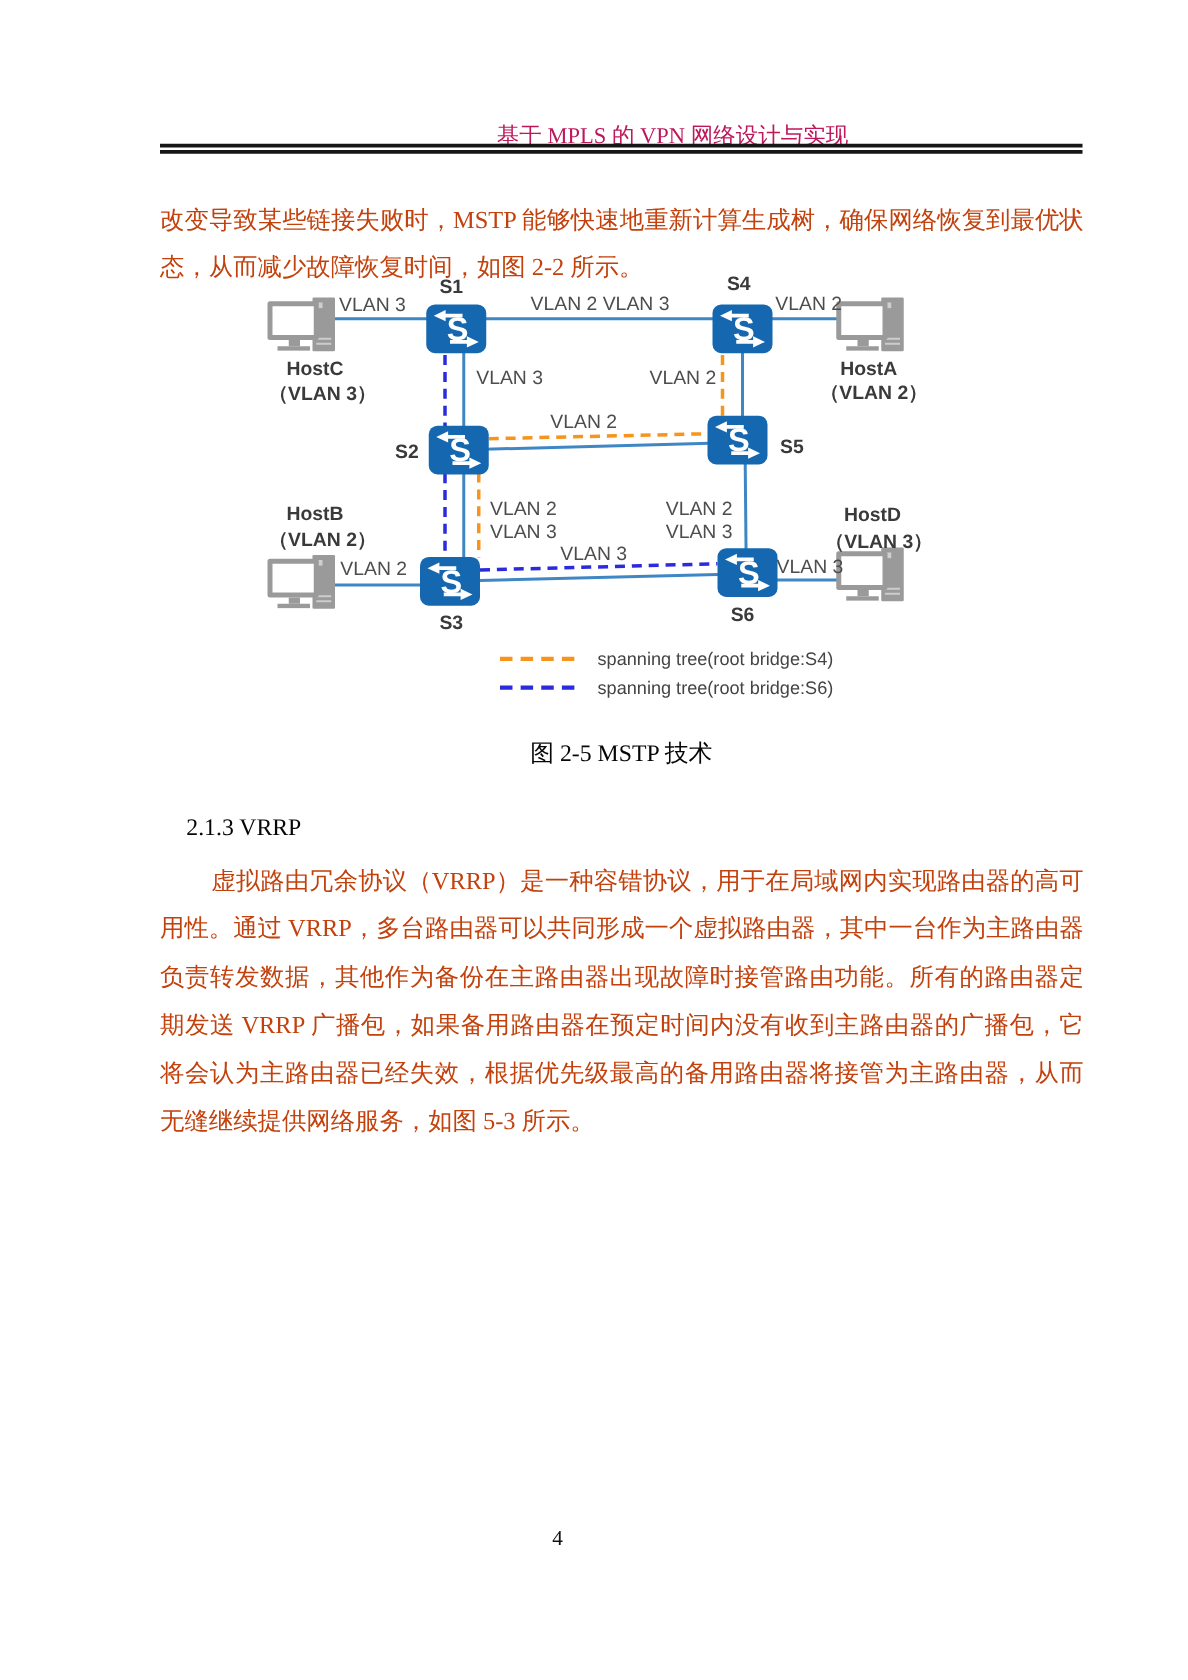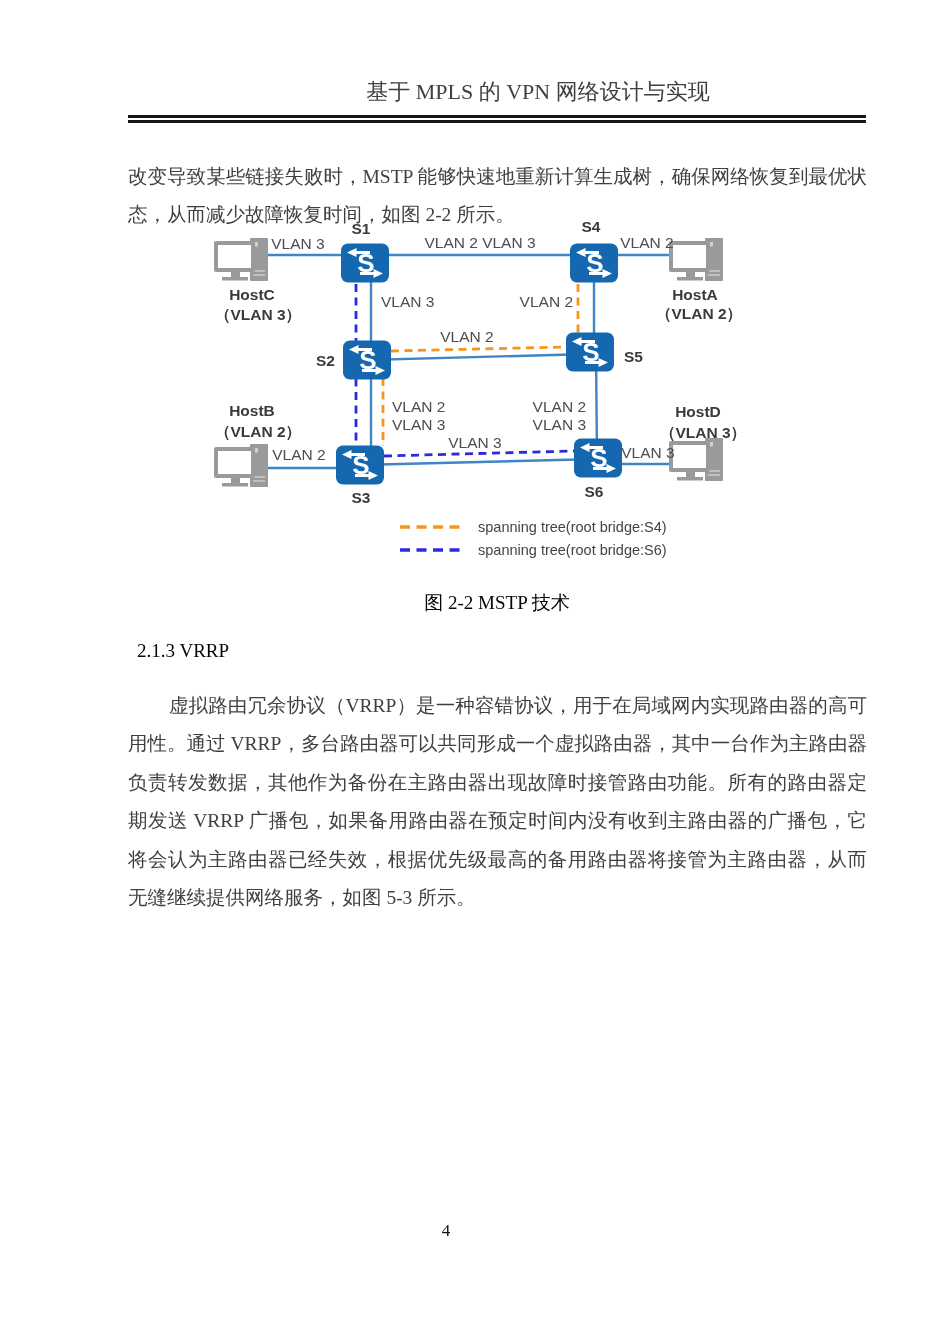--- a/index.html
+++ b/index.html
@@ -7,55 +7,55 @@
     position: relative;
     width: 950px;
     height: 1344px;
     background: #ffffff;
     overflow: hidden;
     font-family: "Liberation Serif", serif;
     color: #0a0a0a;
   }
   .header-title {
     position: absolute;
-    top: 77px;
+    top: 96px;
     left: 538px;
     transform: translateX(-50%);
     white-space: nowrap;
-    font-size: 22px;
-    color: #404040;
+    font-size: 18px;
+    color: #be185d;
   }
   .header-rule {
     position: absolute;
     top: 115px;
     left: 128px;
     width: 738px;
     height: 8px;
     border-top: 3px solid #161616;
     border-bottom: 3px solid #161616;
     box-sizing: border-box;
   }
   .para {
     position: absolute;
     left: 128px;
     width: 739px;
     font-size: 19.5px;
     line-height: 38.6px;
     text-align: justify;
-    color: #404040;
+    color: #c2410c;
   }
   .para1 { top: 138px; }
   .para2 { top: 667px; text-indent: 41px; }
   .section-heading {
     position: absolute;
     left: 133px;
     top: 636px;
     font-size: 19px;
     font-weight: normal;
-    margin: 4px;
+    margin: 16px;
     color: #060606;
   }
   .figure-caption {
     position: absolute;
     left: 128px;
     top: 590px;
     width: 738px;
     text-align: center;
     font-size: 19px;
     color: #060606;
@@ -223,21 +223,21 @@
 
       <g>
         <line class="d4 legend-swatch" x1="205" y1="321" x2="266" y2="321"></line>
         <text class="legend-label" x="283" y="326">spanning tree(root bridge:S4)</text>
         <line class="d6 legend-swatch" x1="205" y1="344" x2="266" y2="344"></line>
         <text class="legend-label" x="283" y="349">spanning tree(root bridge:S6)</text>
       </g>
     </svg>
   </div>
 
-  <div class="figure-caption">图 2-2 MSTP 技术</div>
+  <div class="figure-caption">图 2-5 MSTP 技术</div>
 
   <h3 class="section-heading">2.1.3 VRRP</h3>
 
   <p class="para para2">虚拟路由冗余协议（VRRP）是一种容错协议，用于在局域网内实现路由器的高可用性。通过 VRRP，多台路由器可以共同形成一个虚拟路由器，其中一台作为主路由器负责转发数据，其他作为备份在主路由器出现故障时接管路由功能。所有的路由器定期发送 VRRP 广播包，如果备用路由器在预定时间内没有收到主路由器的广播包，它将会认为主路由器已经失效，根据优先级最高的备用路由器将接管为主路由器，从而无缝继续提供网络服务，如图 5-3 所示。</p>
 
   <div class="page-number">4</div>
 
 </div>
 
 </body></html>

